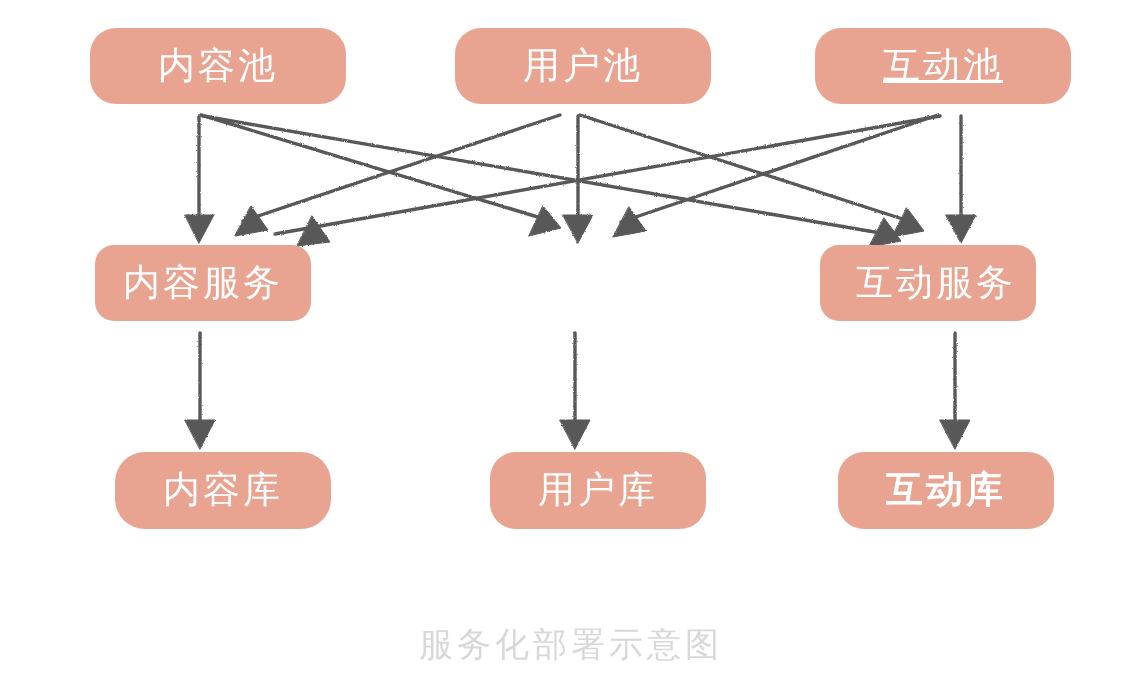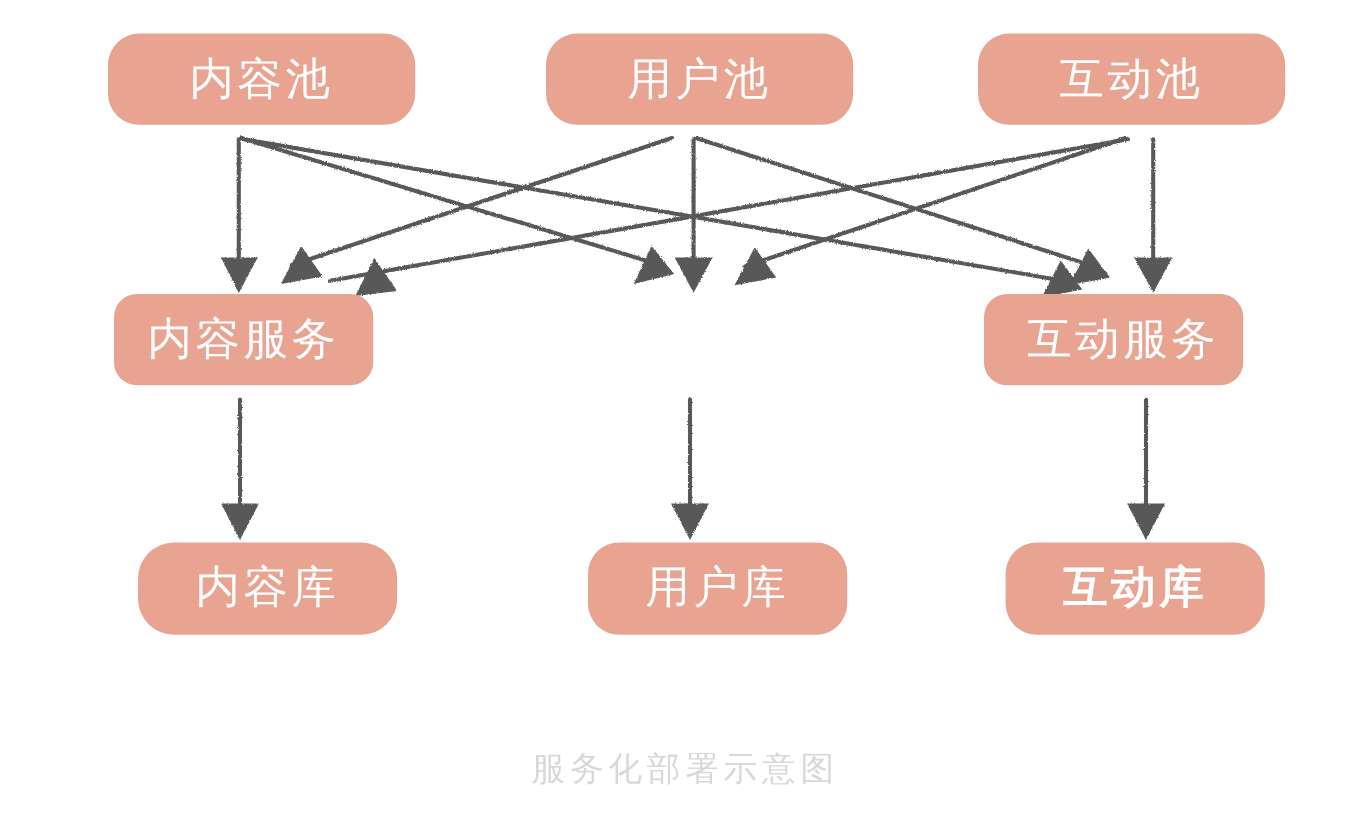--- a/index.html
+++ b/index.html
@@ -54,21 +54,21 @@
   }
 
   #caption {
     position: absolute;
     left: 0;
     top: 622px;
     width: 1142px;
     text-align: center;
     color: #d8d8d8;
     font-family: "DejaVu Sans", sans-serif;
-    font-size: 28px;
+    font-size: 34px;
     letter-spacing: 4px;
     user-select: none;
   }
 </style>
 </head>
 <body>
 
 <div id="canvas">
 
   <svg id="edges" viewBox="0 0 1142 698" xmlns="http://www.w3.org/2000/svg">
@@ -143,21 +143,21 @@
 
     </g>
   </svg>
 
   <div class="node node-pool" style="left:90px;  top:28px;">
     <span>内容池</span>
   </div>
   <div class="node node-pool" style="left:455px; top:28px;">
     <span>用户池</span>
   </div>
-  <div class="node node-pool" style="left:815px; top:28px;">
+  <div class="node node-pool" style="left:815px; top:28px;text-decoration:underline;">
     <span>互动池</span>
   </div>
 
   <div class="node node-svc" style="left:95px;  top:245px;">
     <span>内容服务</span>
   </div>
   <div class="node node-svc" style="left:820px; top:245px;padding-left:16px;">
     <span>互动服务</span>
   </div>
 

